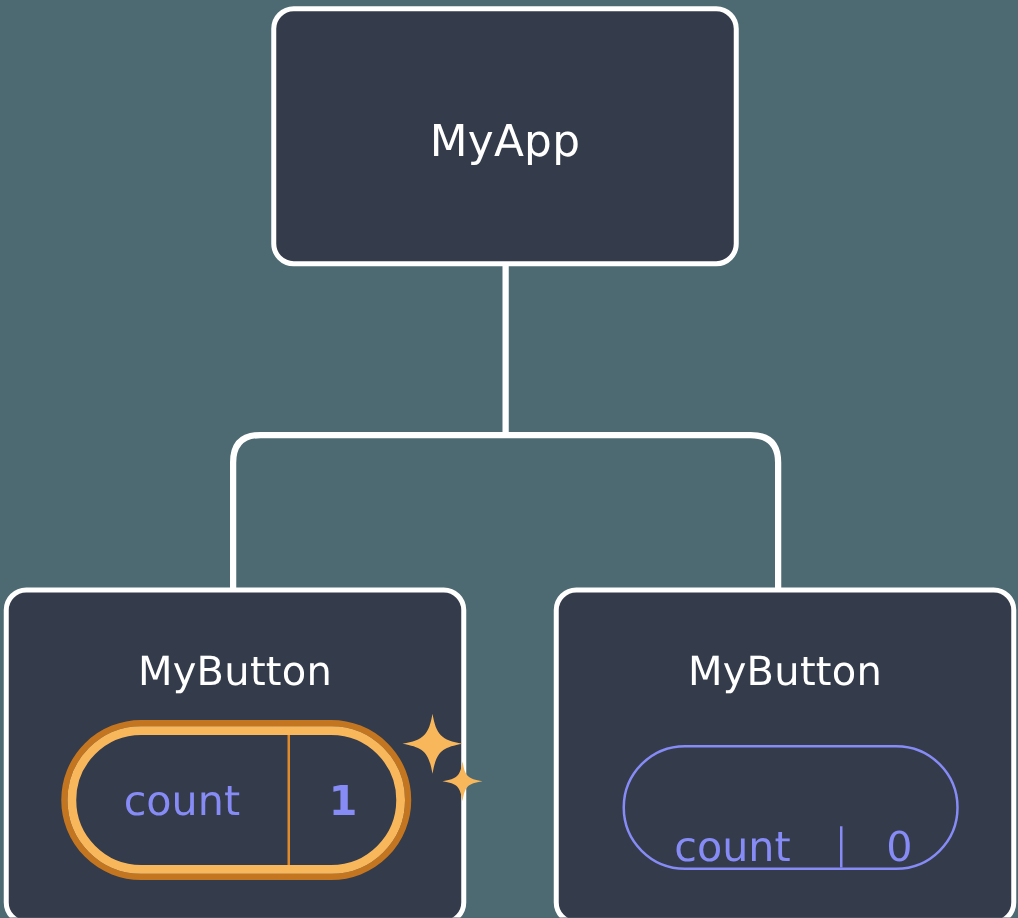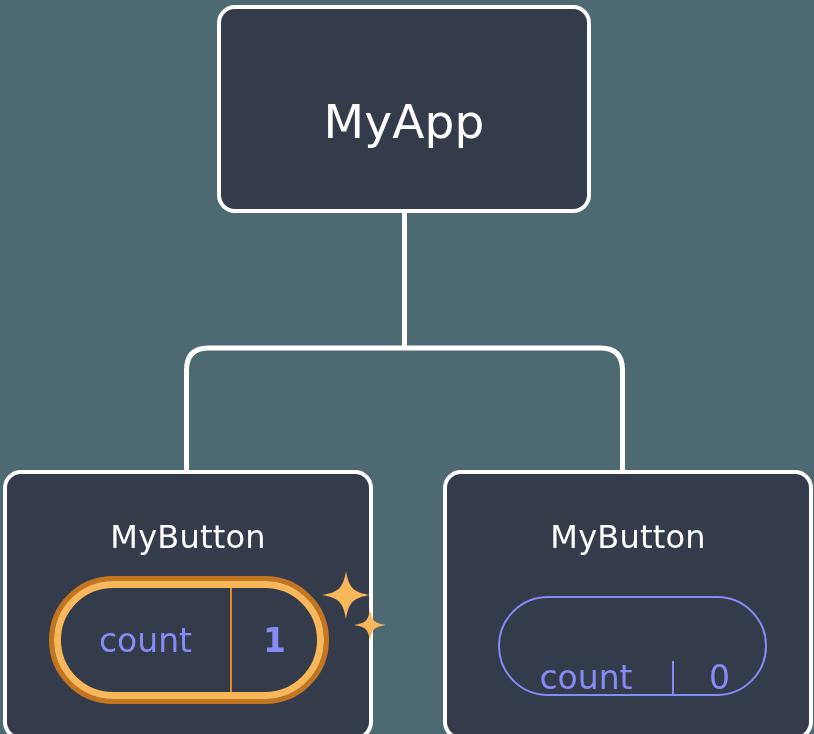--- a/index.html
+++ b/index.html
@@ -61,21 +61,21 @@
     left: 0;
     right: 0;
     text-align: center;
     color: #ffffff;
     font-weight: 400;
     letter-spacing: 0.2px;
     white-space: nowrap;
   }
   #node-root .node-title {
     top: 85px;
-    font-size: 47px;
+    font-size: 35px;
   }
   #node-child-left .node-title,
   #node-child-right .node-title {
     top: 44px;
     font-size: 32px;
   }
 
   
   .pill {
     position: absolute;

